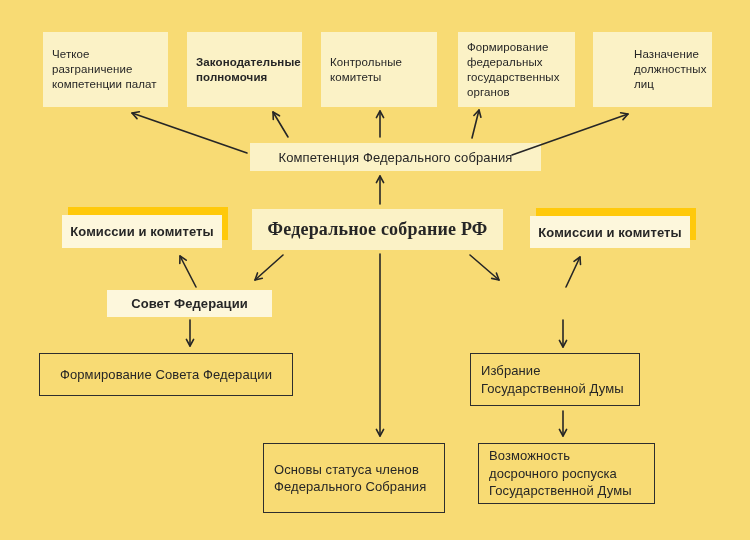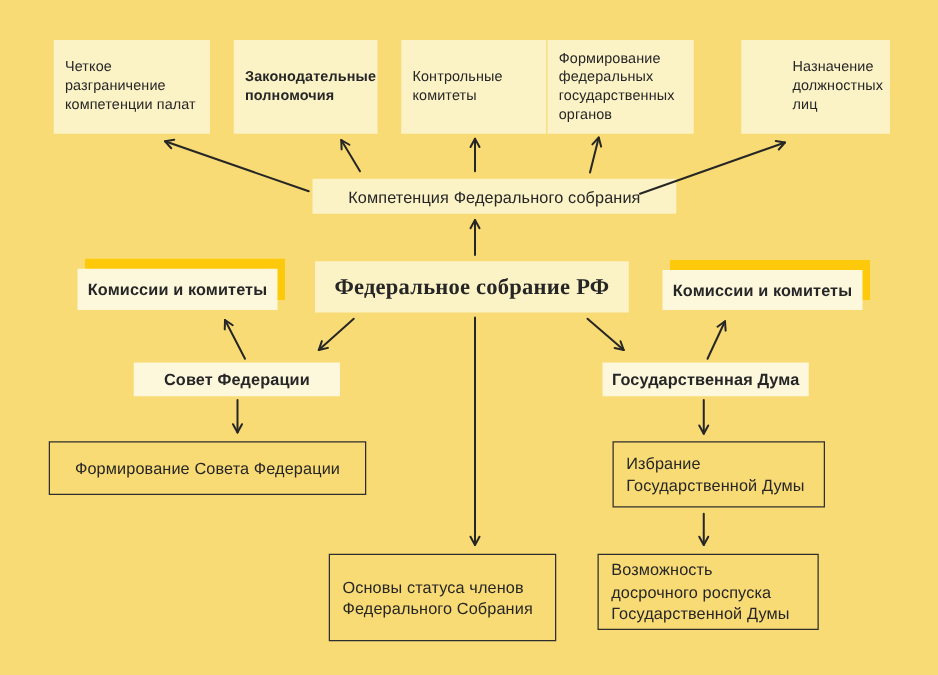--- a/index.html
+++ b/index.html
@@ -47,39 +47,38 @@
 
 <div class="stage">
 
   <div class="node soft-box" style="left:43px;top:32px;width:125px;height:75px;">Четкое
 разграничение
 компетенции палат</div>
   <div class="node soft-box" style="left:187px;top:32px;width:115px;height:75px;font-weight:bold;">Законодательные
 полномочия</div>
   <div class="node soft-box" style="left:321px;top:32px;width:116px;height:75px;">Контрольные
 комитеты</div>
-  <div class="node soft-box" style="left:438px;top:32px;width:117px;height:75px;">Формирование
+  <div class="node soft-box" style="left:458px;top:32px;width:117px;height:75px;">Формирование
 федеральных
 государственных
 органов</div>
   <div class="node soft-box" style="left:593px;top:32px;width:119px;height:75px;padding-left:41px;">Назначение
 должностных лиц</div>
 
   <div class="node competence" style="left:250px;top:143px;width:291px;height:28px;">Компетенция Федерального собрания</div>
 
   <div class="node title-box" style="left:252px;top:209px;width:251px;height:41px;">Федеральное собрание РФ</div>
 
   <div class="node label-box gold-shadow" style="left:62px;top:215px;width:160px;height:33px;">Комиссии и комитеты</div>
   <div class="node label-box gold-shadow" style="left:530px;top:216px;width:160px;height:32px;">Комиссии и комитеты</div>
 
   <div class="node label-box" style="left:107px;top:290px;width:165px;height:27px;">Совет Федерации</div>
-  <div class="node label-box" style="left:482px;top:290px;width:165px;height:27px;">Государственная Дума</div>
 
   <div class="node outline-box centered" style="left:39px;top:353px;width:254px;height:43px;">Формирование Совета Федерации</div>
-  <div class="node outline-box" style="left:490px;top:353px;width:170px;height:53px;">Избрание
+  <div class="node outline-box" style="left:470px;top:353px;width:170px;height:53px;">Избрание
 Государственной Думы</div>
   <div class="node outline-box" style="left:478px;top:443px;width:177px;height:61px;">Возможность
 досрочного роспуска
 Государственной Думы</div>
   <div class="node outline-box" style="left:263px;top:443px;width:182px;height:70px;">Основы статуса членов
 Федерального Собрания</div>
 
   <svg class="arrows" viewBox="0 0 750 540" xmlns="http://www.w3.org/2000/svg">
       <g>
         <line x1="247" y1="153" x2="132" y2="113"></line>

